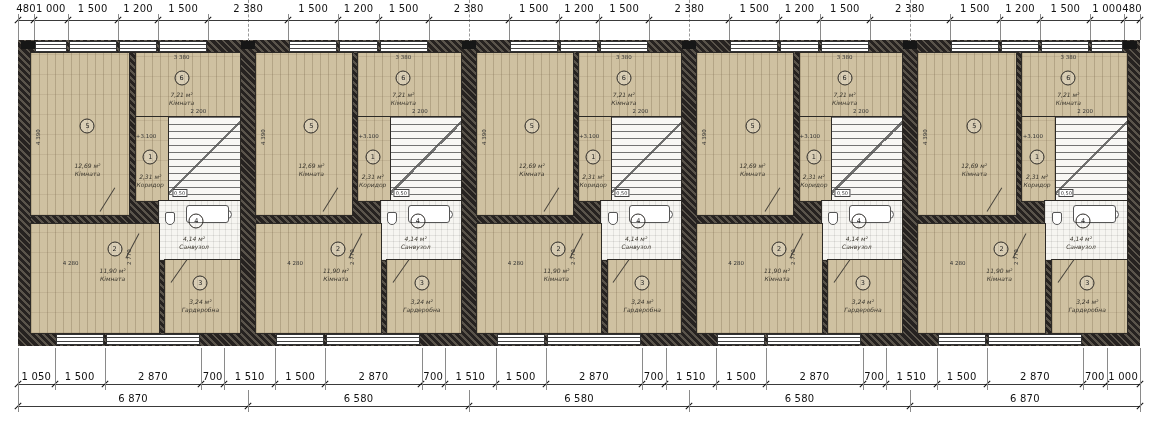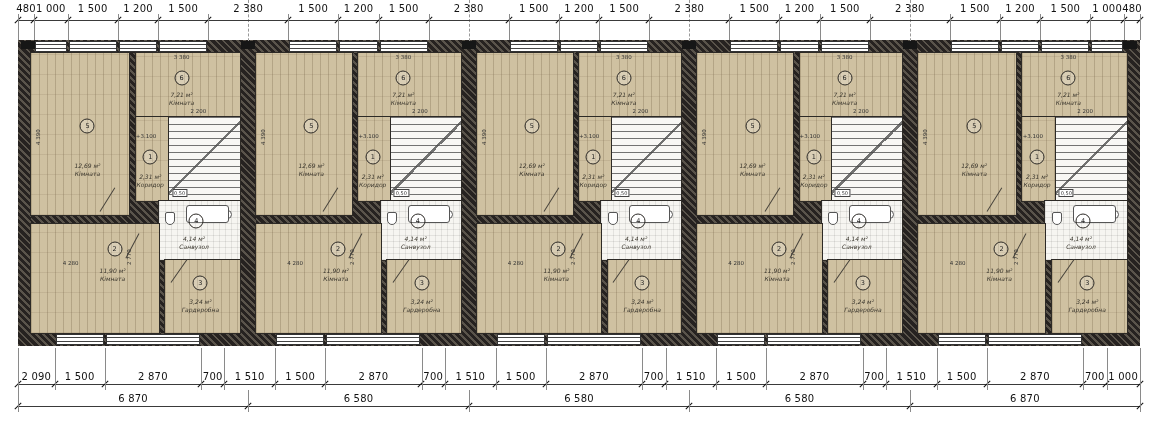--- a/index.html
+++ b/index.html
@@ -554,21 +554,21 @@
     <div class="tick" style="left: 936.579px; top: 384px;"></div>
     <div class="ext" style="left: 936.6px; top: 348px; height: 42px;"></div>
     <div class="tick" style="left: 986.848px; top: 384px;"></div>
     <div class="ext" style="left: 986.8px; top: 348px; height: 42px;"></div>
     <div class="tick" style="left: 1083.03px; top: 384px;"></div>
     <div class="ext" style="left: 1083px; top: 348px; height: 42px;"></div>
     <div class="tick" style="left: 1106.49px; top: 384px;"></div>
     <div class="ext" style="left: 1106.5px; top: 348px; height: 42px;"></div>
     <div class="tick" style="left: 1140px; top: 384px;"></div>
     <div class="ext" style="left: 1140px; top: 348px; height: 42px;"></div>
-    <div class="dim-label" style="left: 36.3px; top: 371px;">2 090</div>
+    <div class="dim-label" style="left: 36.3px; top: 371px;">1 050</div>
     <div class="dim-label" style="left: 79.7px; top: 371px;">1 500</div>
     <div class="dim-label" style="left: 152.9px; top: 371px;">2 870</div>
     <div class="dim-label" style="left: 212.7px; top: 371px;">700</div>
     <div class="dim-label" style="left: 249.7px; top: 371px;">1 510</div>
     <div class="dim-label" style="left: 300.2px; top: 371px;">1 500</div>
     <div class="dim-label" style="left: 373.4px; top: 371px;">2 870</div>
     <div class="dim-label" style="left: 433.2px; top: 371px;">700</div>
     <div class="dim-label" style="left: 470.3px; top: 371px;">1 510</div>
     <div class="dim-label" style="left: 520.7px; top: 371px;">1 500</div>
     <div class="dim-label" style="left: 593.9px; top: 371px;">2 870</div>

